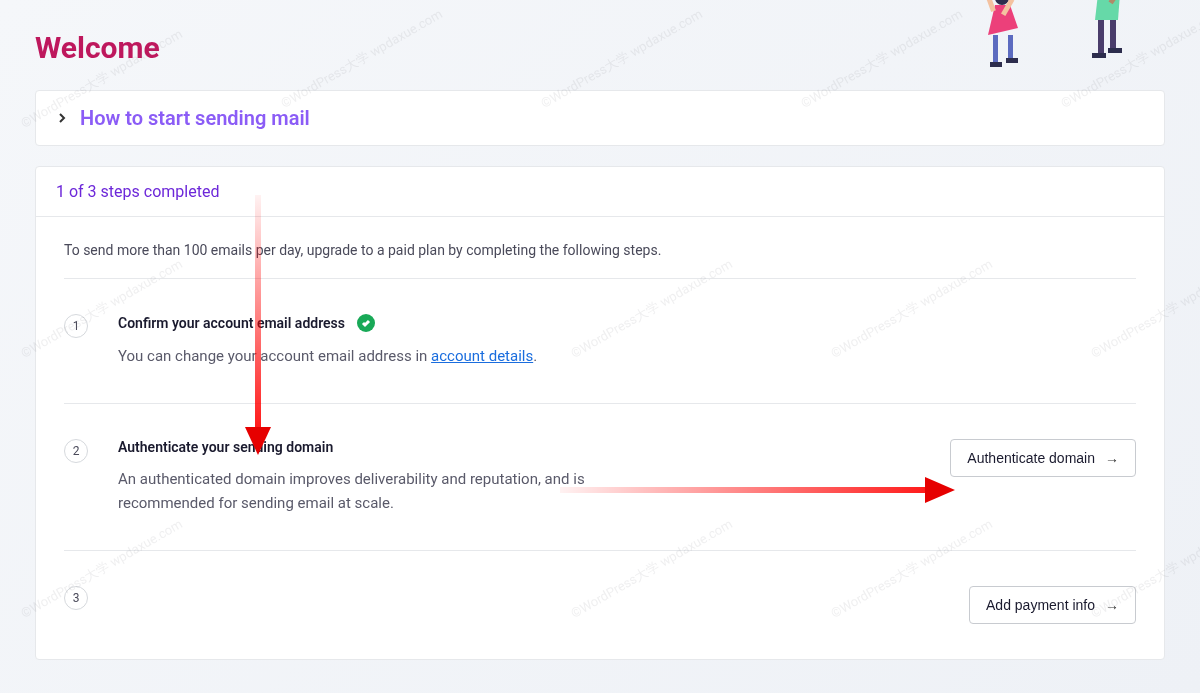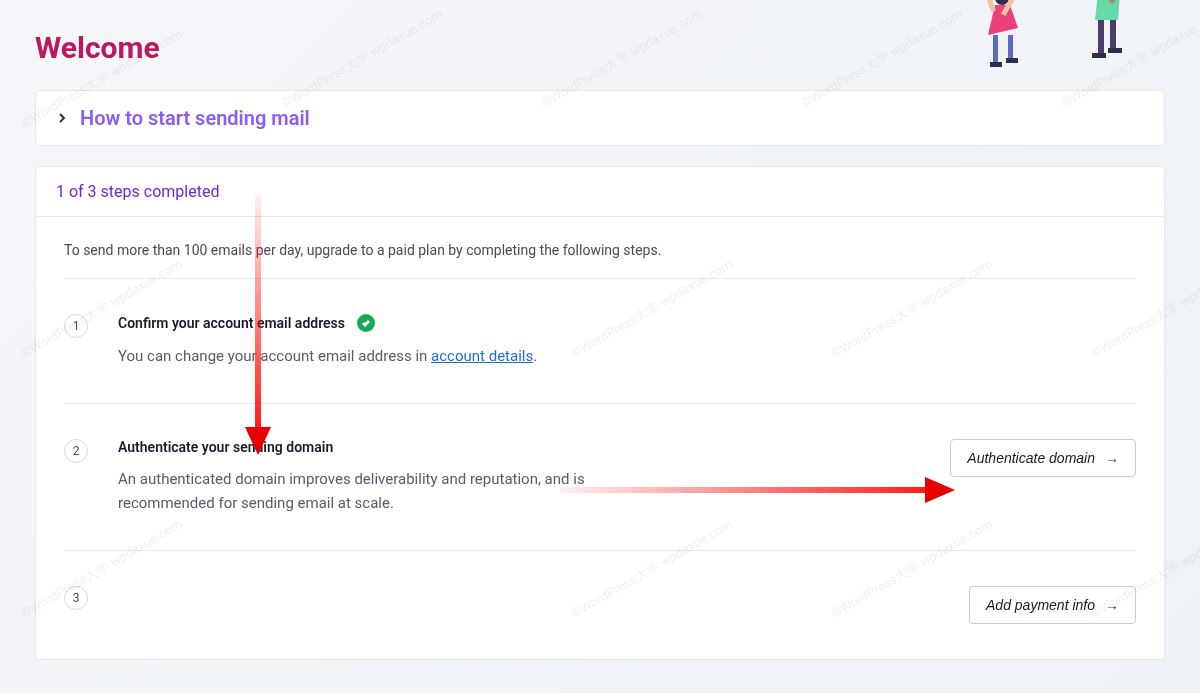--- a/index.html
+++ b/index.html
@@ -144,21 +144,20 @@
       background: #fff;
       border-radius: 4px;
       padding: 10px 16px;
       font-size: 14px;
       font-weight: 500;
       color: #1a1a2e;
       cursor: pointer;
       display: inline-flex;
       align-items: center;
       gap: 10px;
-      font-style: italic;
     }
     .arrow-right {
       font-size: 14px;
       color: #333;
     }
     
     .arrow-down {
       position: absolute;
       left: 243px;
       top: 195px;

